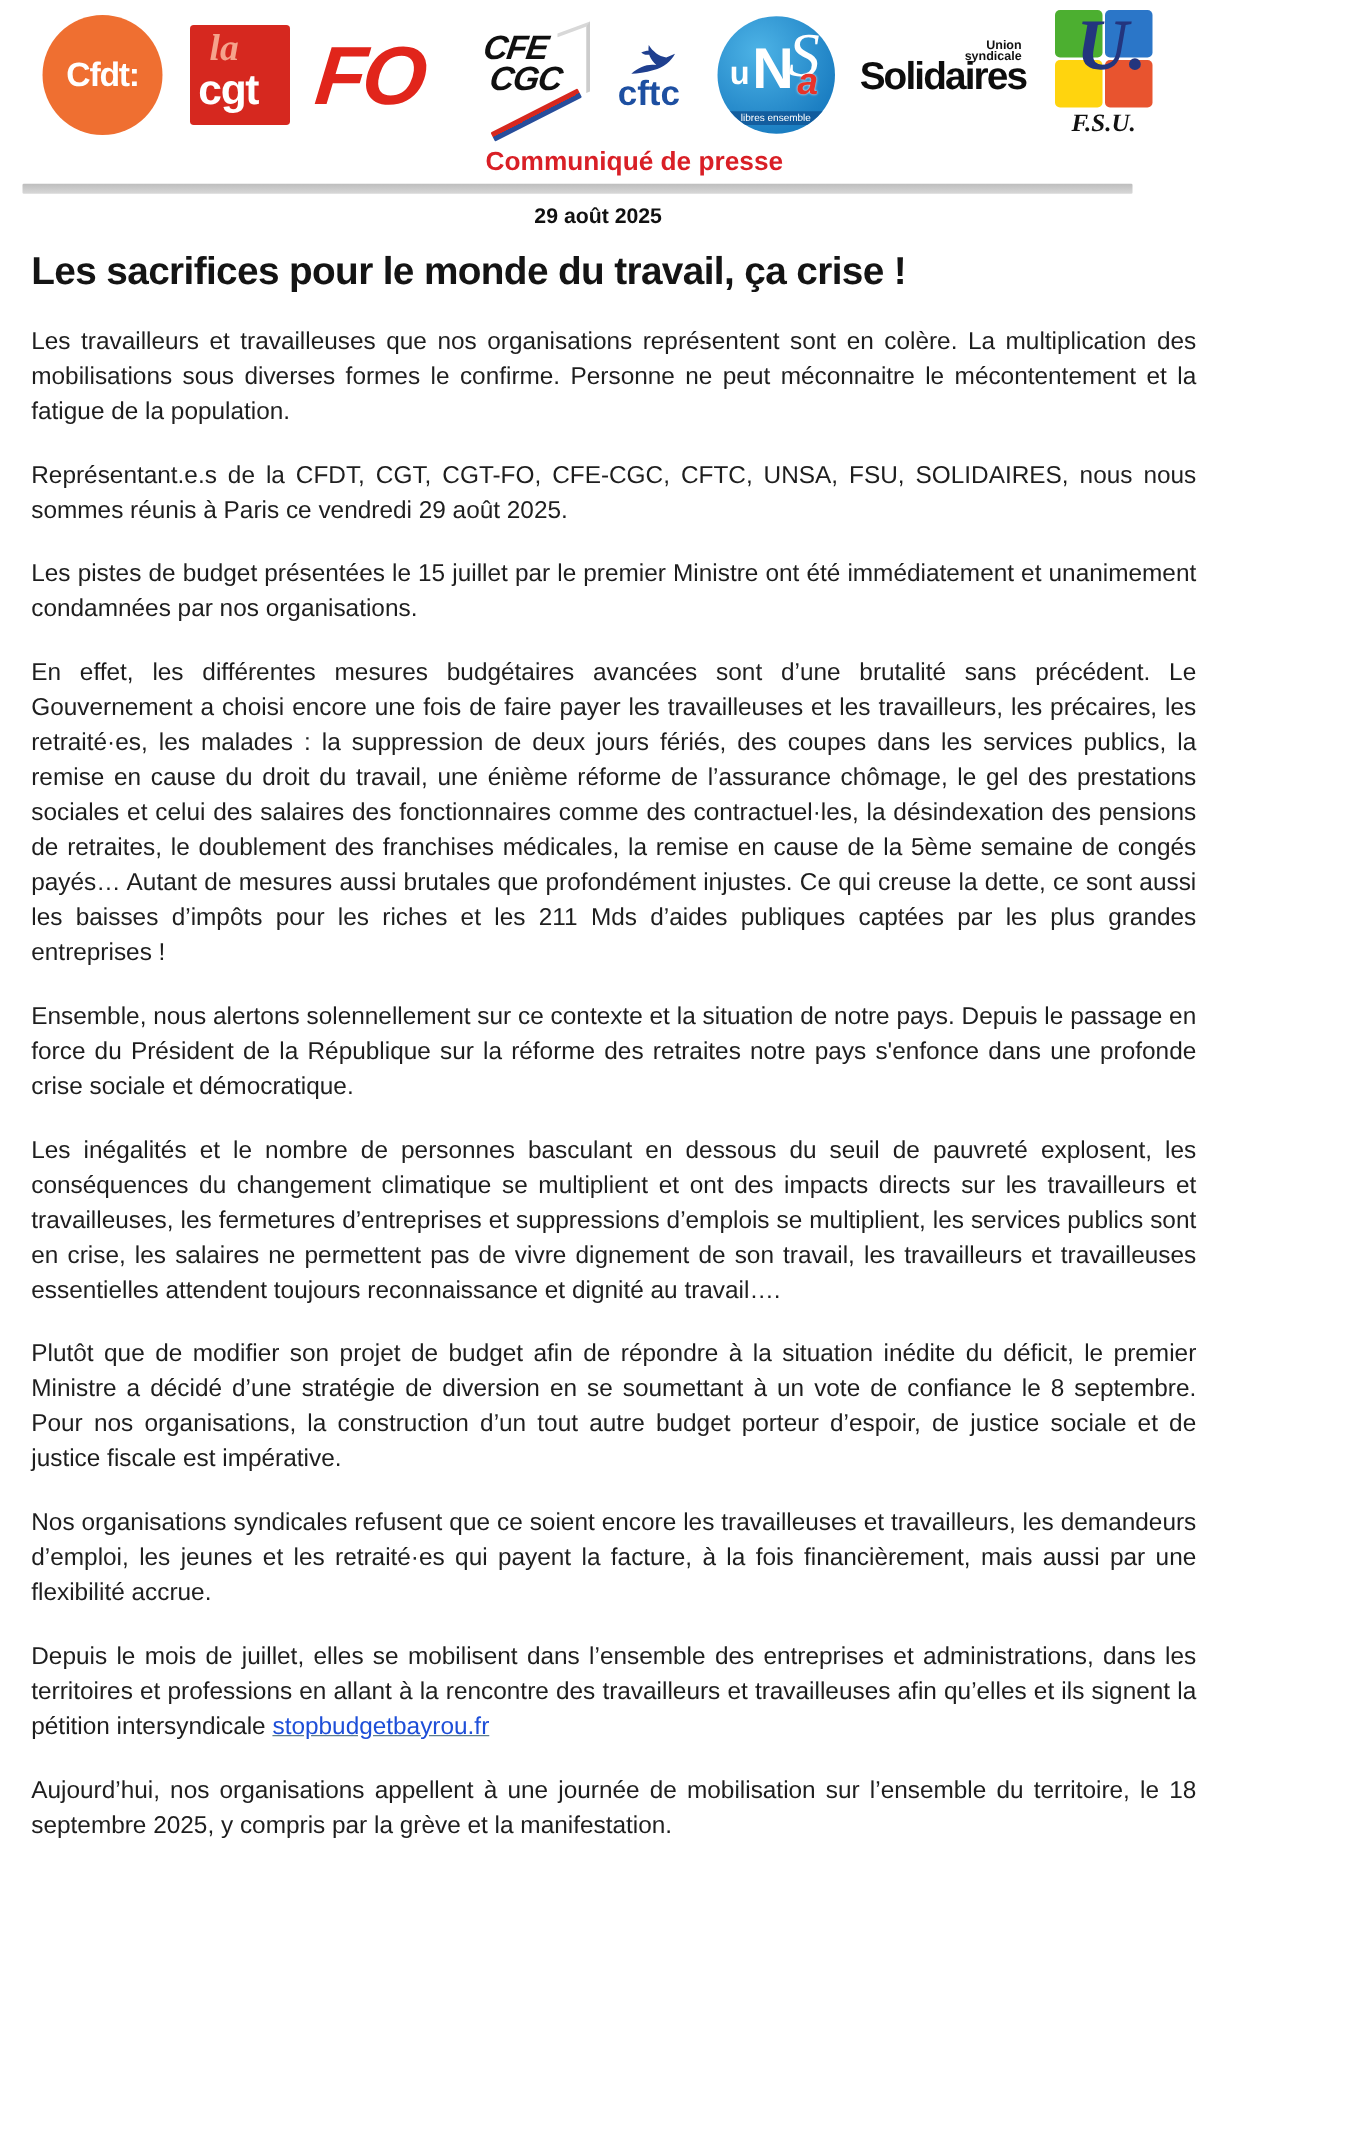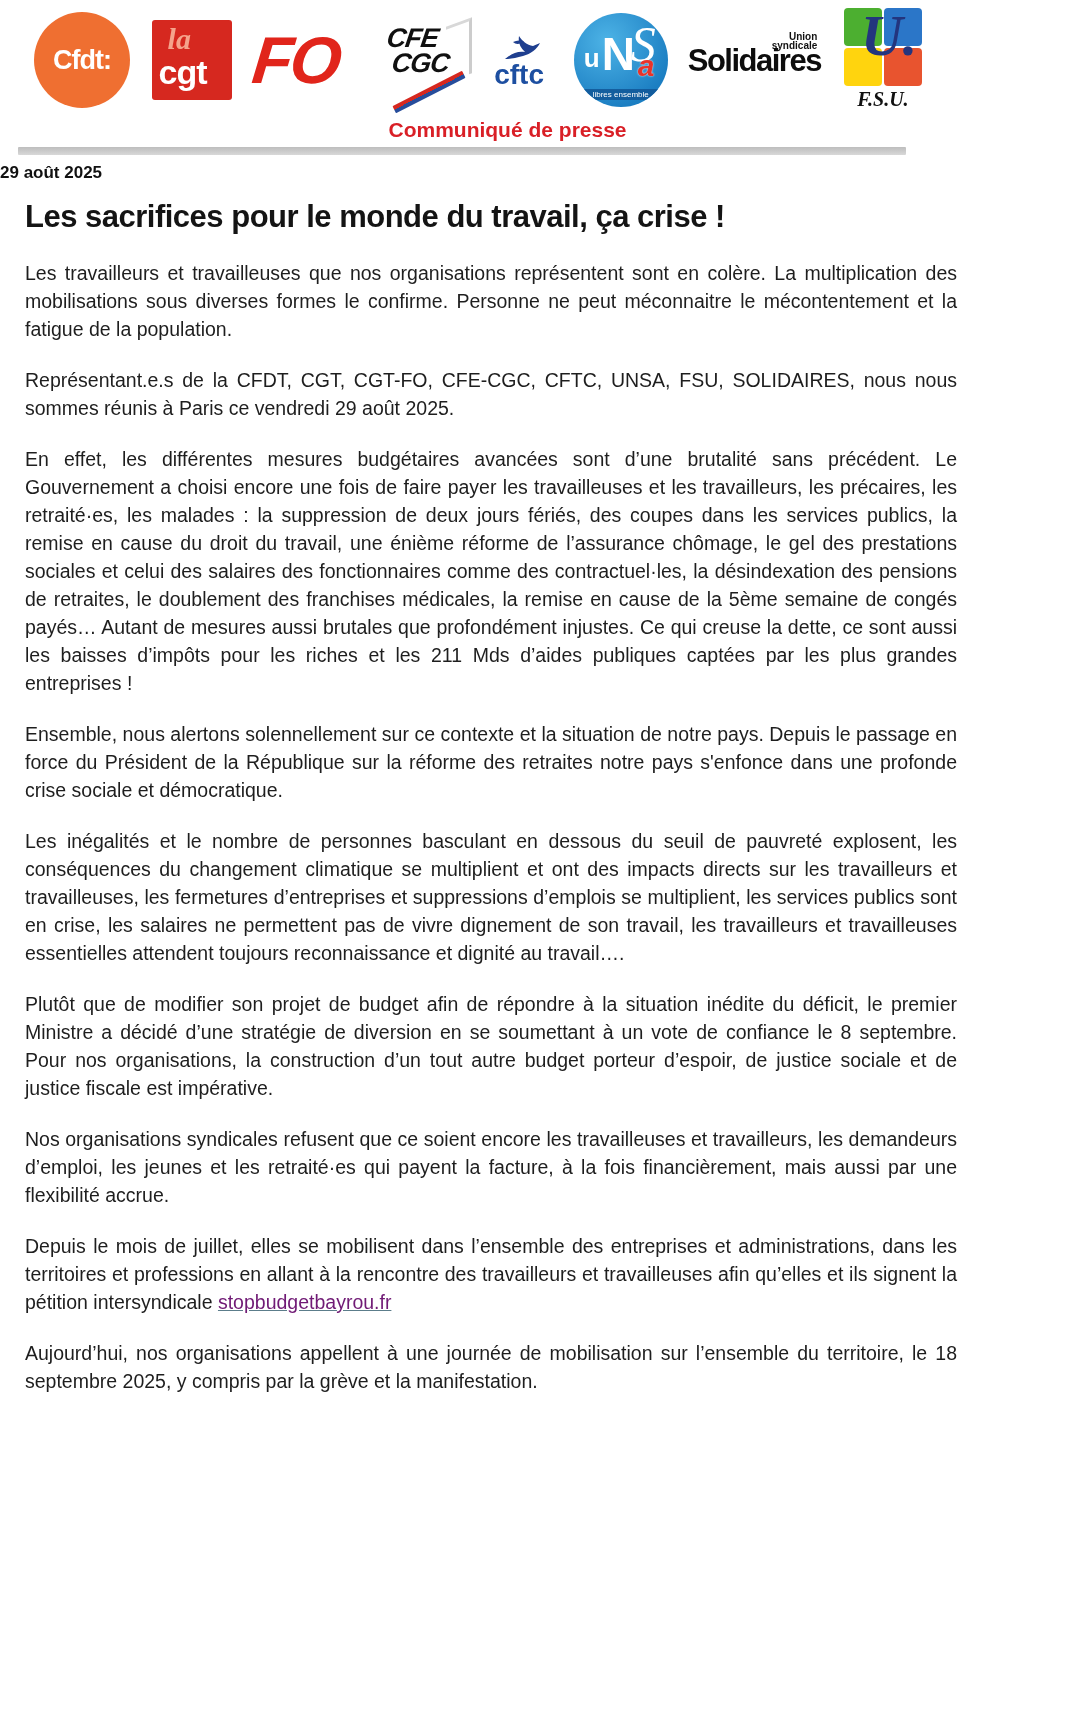--- a/index.html
+++ b/index.html
@@ -98,32 +98,32 @@
 
   
   .kicker {
     text-align: center; padding-right: 68px; margin-top: 6px;
     color: #d91f26; font-weight: bold; font-size: 21px;
   }
   .rule {
     margin: 5px 0 0 18px; width: 888px; height: 8px;
     background: linear-gradient(#bdbdbd, #d8d8d8); border-radius: 1px;
   }
-  .date-line { text-align: left; padding-right: 126px; margin-top: 8px;
+  .date-line { text-align: center; padding-right: 126px; margin-top: 8px;
                font-weight: bold; font-size: 17px; color: #111; }
 
   
   .doc-title {
     margin: 16px 120px 24px 25px; font-size: 31px; font-weight: bold;
     color: #141414; letter-spacing: -0.5px;
   }
   .doc-body { margin: 0 126px 0 25px; font-size: 19.5px; line-height: 28px;
               text-align: justify; color: #1e1e1e; }
   .doc-body p { margin: 0 0 23px 0; }
-  .doc-link { color: #701a75; text-decoration: underline; text-decoration-color: #5c7d8b; cursor: pointer; }
+  .doc-link { color: #1d4ed8; text-decoration: underline; text-decoration-color: #5c7d8b; cursor: pointer; }
 </style>
 </head>
 <body>
 
 <div class="logo-row">
 
   <div class="logo">
     <div class="cfdt-circle">
       <span>Cfdt:</span>
     </div>
@@ -189,20 +189,21 @@
 
 <div class="kicker">Communiqué de presse</div>
 <div class="rule"></div>
 <div class="date-line">29 août 2025</div>
 
 <h1 class="doc-title">Les sacrifices pour le monde du travail, ça crise !</h1>
 
 <div class="doc-body">
   <p><span>Les travailleurs et travailleuses que nos organisations représentent sont en colère. La multiplication des mobilisations sous diverses formes le confirme. Personne ne peut méconnaitre le mécontentement et la fatigue de la population.</span></p>
   <p><span>Représentant.e.s de la CFDT, CGT, CGT-FO, CFE-CGC, CFTC, UNSA, FSU, SOLIDAIRES, nous nous sommes réunis à Paris ce vendredi 29 août 2025.</span></p>
+  <p><span>Les pistes de budget présentées le 15 juillet par le premier Ministre ont été immédiatement et unanimement condamnées par nos organisations.</span></p>
   <p><span>En effet, les différentes mesures budgétaires avancées sont d’une brutalité sans précédent. Le Gouvernement a choisi encore une fois de faire payer les travailleuses et les travailleurs, les précaires, les retraité·es, les malades : la suppression de deux jours fériés, des coupes dans les services publics, la remise en cause du droit du travail, une énième réforme de l’assurance chômage, le gel des prestations sociales et celui des salaires des fonctionnaires comme des contractuel·les, la désindexation des pensions de retraites, le doublement des franchises médicales, la remise en cause de la 5ème semaine de congés payés… Autant de mesures aussi brutales que profondément injustes. Ce qui creuse la dette, ce sont aussi les baisses d’impôts pour les riches et les 211 Mds d’aides publiques captées par les plus grandes entreprises !</span></p>
   <p><span>Ensemble, nous alertons solennellement sur ce contexte et la situation de notre pays. Depuis le passage en force du Président de la République sur la réforme des retraites notre pays s'enfonce dans une profonde crise sociale et démocratique.</span></p>
   <p><span>Les inégalités et le nombre de personnes basculant en dessous du seuil de pauvreté explosent, les conséquences du changement climatique se multiplient et ont des impacts directs sur les travailleurs et travailleuses, les fermetures d’entreprises et suppressions d’emplois se multiplient, les services publics sont en crise, les salaires ne permettent pas de vivre dignement de son travail, les travailleurs et travailleuses essentielles attendent toujours reconnaissance et dignité au travail….</span></p>
   <p><span>Plutôt que de modifier son projet de budget afin de répondre à la situation inédite du déficit, le premier Ministre a décidé d’une stratégie de diversion en se soumettant à un vote de confiance le 8 septembre. Pour nos organisations, la construction d’un tout autre budget porteur d’espoir, de justice sociale et de justice fiscale est impérative.</span></p>
   <p><span>Nos organisations syndicales refusent que ce soient encore les travailleuses et travailleurs, les demandeurs d’emploi, les jeunes et les retraité·es qui payent la facture, à la fois financièrement, mais aussi par une flexibilité accrue.</span></p>
   <p><span>Depuis le mois de juillet, elles se mobilisent dans l’ensemble des entreprises et administrations, dans les territoires et professions en allant à la rencontre des travailleurs et travailleuses afin qu’elles et ils signent la pétition intersyndicale </span><a class="doc-link" href="#">stopbudgetbayrou.fr</a></p>
   <p><span>Aujourd’hui, nos organisations appellent à une journée de mobilisation sur l’ensemble du territoire, le 18 septembre 2025, y compris par la grève et la manifestation.</span></p>
 </div>
 
 </body></html>

